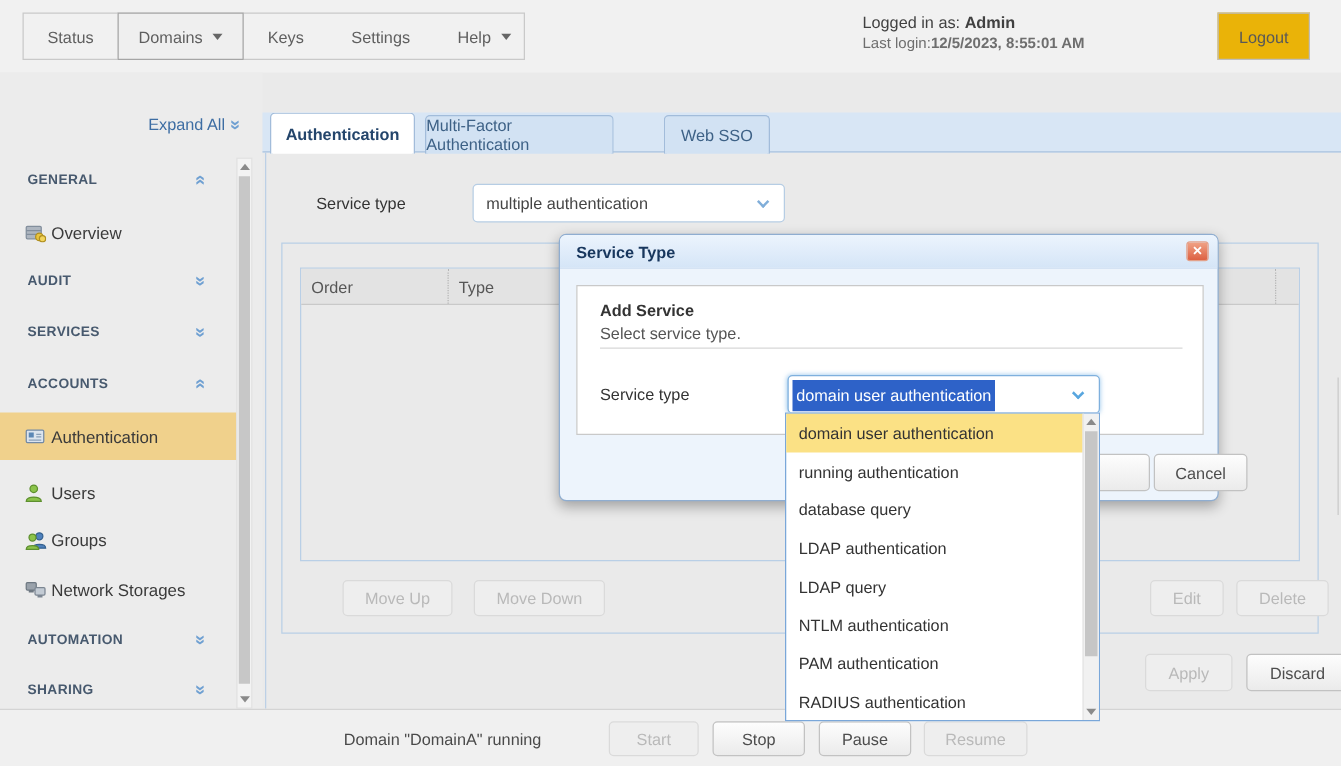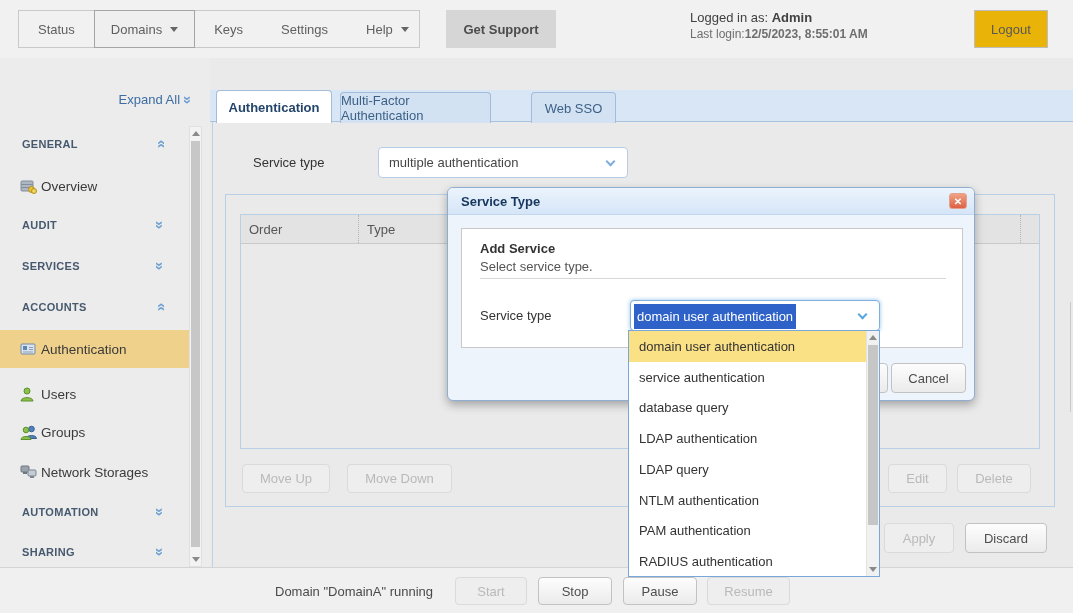--- a/index.html
+++ b/index.html
@@ -63,21 +63,21 @@
          border-right:2px solid #80aed9; border-bottom:2px solid #80aed9; transform:rotate(45deg); }
   .outer-panel{ position:absolute; left:225px; top:194px; width:830px; height:313px; border:1px solid #b9cfe6; }
   .svc-table{ position:absolute; left:240px; top:214px; width:800px; height:235px; border:1px solid #b9cfe6; }
   .svc-thead{ display:flex; height:29px; background:#e3e3e3; border-bottom:1px solid #c9c9c9; color:#565656; }
   .svc-th{ display:flex; align-items:center; padding-left:8px; border-right:1px dotted #b5b5b5; }
   .edge-line{ position:absolute; left:1070px; top:302px; width:1px; height:110px; background:#c9c9c9; }
 
   
   .btn{ position:absolute; display:flex; align-items:center; justify-content:center;
         border:1px solid #c2c2c2; border-radius:4px; background:linear-gradient(#fdfdfd,#ebebeb);
-        color:#4d4d4d; font-size:13px; cursor:pointer; }
+        color:#4d4d4d; font-size:13px; cursor:pointer;margin-left:32px; }
   .btn.disabled{ color:#b9b9b9; border-color:#dadada; background:#eeeeee; cursor:default; }
 
   
   .bottombar{ position:absolute; left:0; top:567px; width:1073px; height:46px; background:#f0f0f0;
               border-top:1px solid #d4d4d4; }
   .domain-status{ position:absolute; left:275px; top:0; height:46px; display:flex; align-items:center; color:#4a4a4a; }
 
   
   .dialog{ position:absolute; left:447px; top:187px; width:528px; height:214px; z-index:10;
            background:#edf4fc; border:1px solid #8fadd0; border-radius:6px;
@@ -125,21 +125,20 @@
         <span>Keys</span>
       </div>
       <div class="navitem">
         <span>Settings</span>
       </div>
       <div class="navitem">
         <span>Help</span>
         <span class="caret-down"></span>
       </div>
     </div>
-    <div class="get-support">Get Support</div>
     <div class="login-info">
       <div class="login-line1">
         <span>Logged in as:</span>
         <b>Admin</b>
       </div>
       <div class="login-line2">
         <span>Last login:</span><b>12/5/2023, 8:55:01 AM</b>
       </div>
     </div>
     <div class="logout">Logout</div>
@@ -297,21 +296,21 @@
         <span class="sel">domain user authentication</span>
         <span class="chev"></span>
       </div>
     </div>
     <div class="btn" style="left:343px; top:175px; width:97px; height:30px; z-index:1"></div>
     <div class="btn" style="left:443px; top:175px; width:75px; height:30px; z-index:1">Cancel</div>
   </div>
 
   <div class="optlist">
     <div class="dd-item hl">domain user authentication</div>
-    <div class="dd-item">service authentication</div>
+    <div class="dd-item">running authentication</div>
     <div class="dd-item">database query</div>
     <div class="dd-item">LDAP authentication</div>
     <div class="dd-item">LDAP query</div>
     <div class="dd-item">NTLM authentication</div>
     <div class="dd-item">PAM authentication</div>
     <div class="dd-item">RADIUS authentication</div>
     <div class="dd-sb">
       <span class="tri-up"></span>
       <span class="thumb"></span>
       <span class="tri-down"></span>

